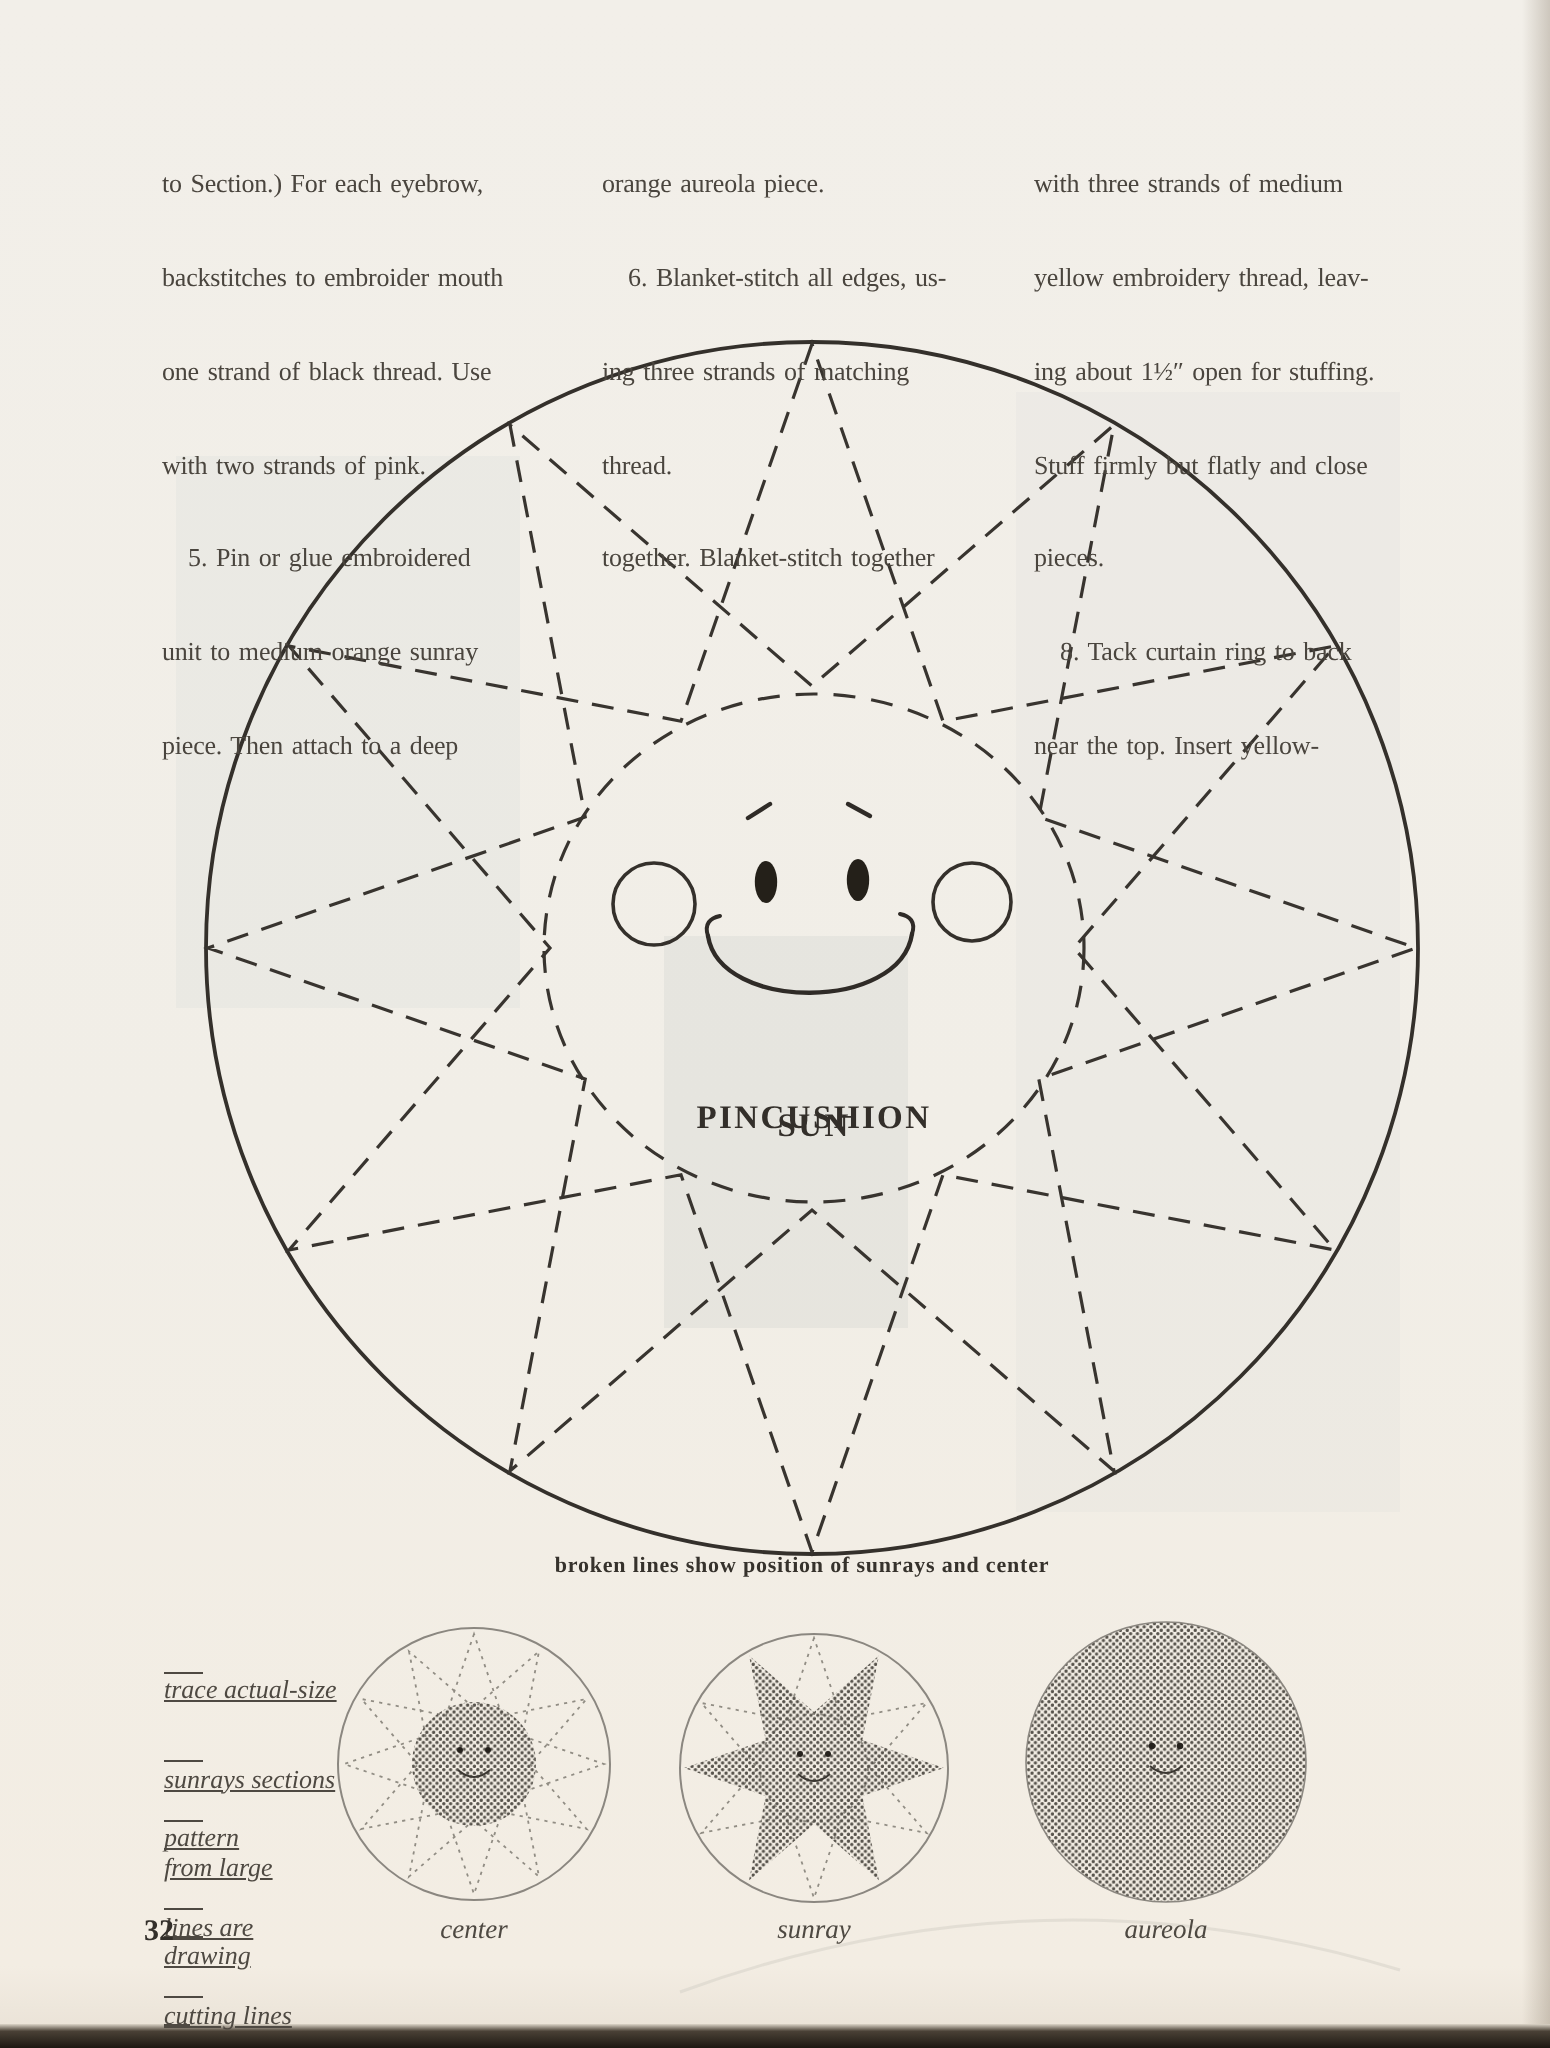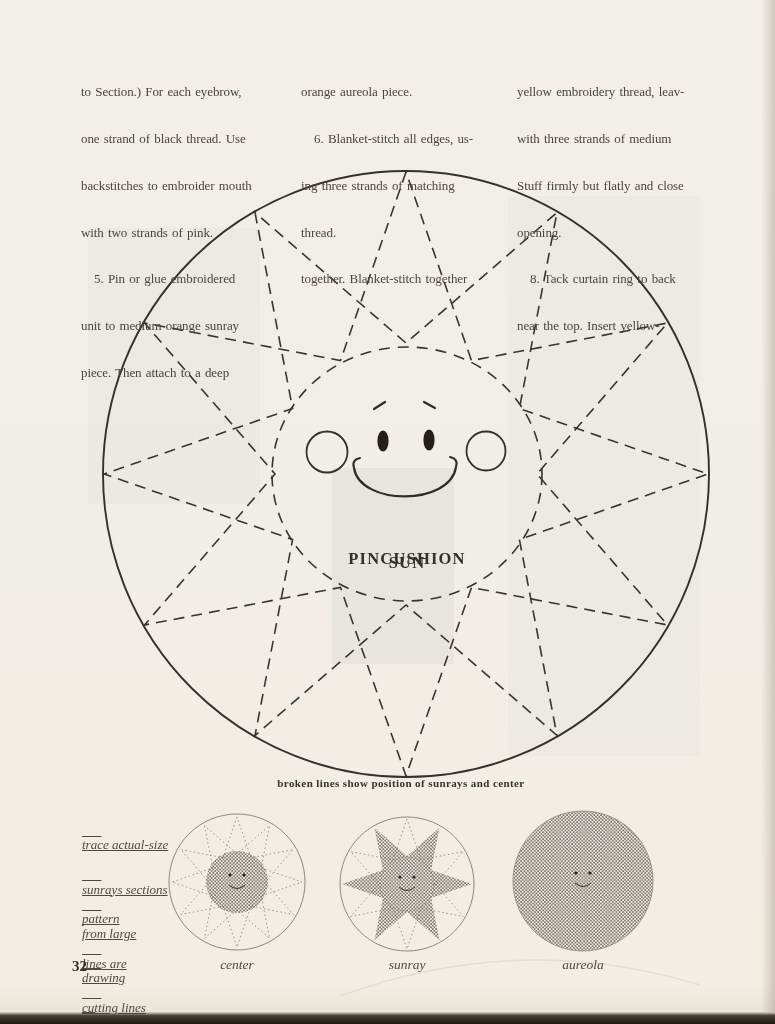--- a/index.html
+++ b/index.html
@@ -111,41 +111,42 @@
         <circle cx="576" cy="873" r="1.6" fill="#26221d"></circle>
         <circle cx="590" cy="873" r="1.6" fill="#26221d"></circle>
         <path d="M575,883 Q583,890 591,883" fill="none" stroke="#3c3832" stroke-width="1"></path>
       </g>
     </g>
   </svg>
 
   <div class="textlayer">
     <div id="col1" class="col">
       <div>to Section.) For each eyebrow,</div>
+      <div>backstitches to embroider mouth</div>
       <div>one strand of black thread. Use</div>
-      <div>backstitches to embroider mouth</div>
       <div>with two strands of pink.</div>
       <div>   5. Pin or glue embroidered</div>
       <div>unit to medium orange sunray</div>
       <div>piece. Then attach to a deep</div>
     </div>
 
     <div id="col2" class="col">
       <div>orange aureola piece.</div>
       <div>   6. Blanket-stitch all edges, us-</div>
       <div>ing three strands of matching</div>
       <div>thread.</div>
       <div>together. Blanket-stitch together</div>
     </div>
 
     <div id="col3" class="col">
+      <div>with three strands of medium</div>
       <div>yellow embroidery thread, leav-</div>
-      <div>with three strands of medium</div>
+      <div>ing about 1½″ open for stuffing.</div>
       <div>Stuff firmly but flatly and close</div>
-      <div>opening.</div>
+      <div>pieces.</div>
       <div>   8. Tack curtain ring to back</div>
       <div>near the top. Insert yellow-</div>
     </div>
 
     <div id="sun-line1" class="sunlabel">SUN</div>
     <div id="sun-line2" class="sunlabel">PINCUSHION</div>
 
     <div id="caption">broken lines show position of sunrays and center</div>
 
     <div id="note1" class="sidenote">

